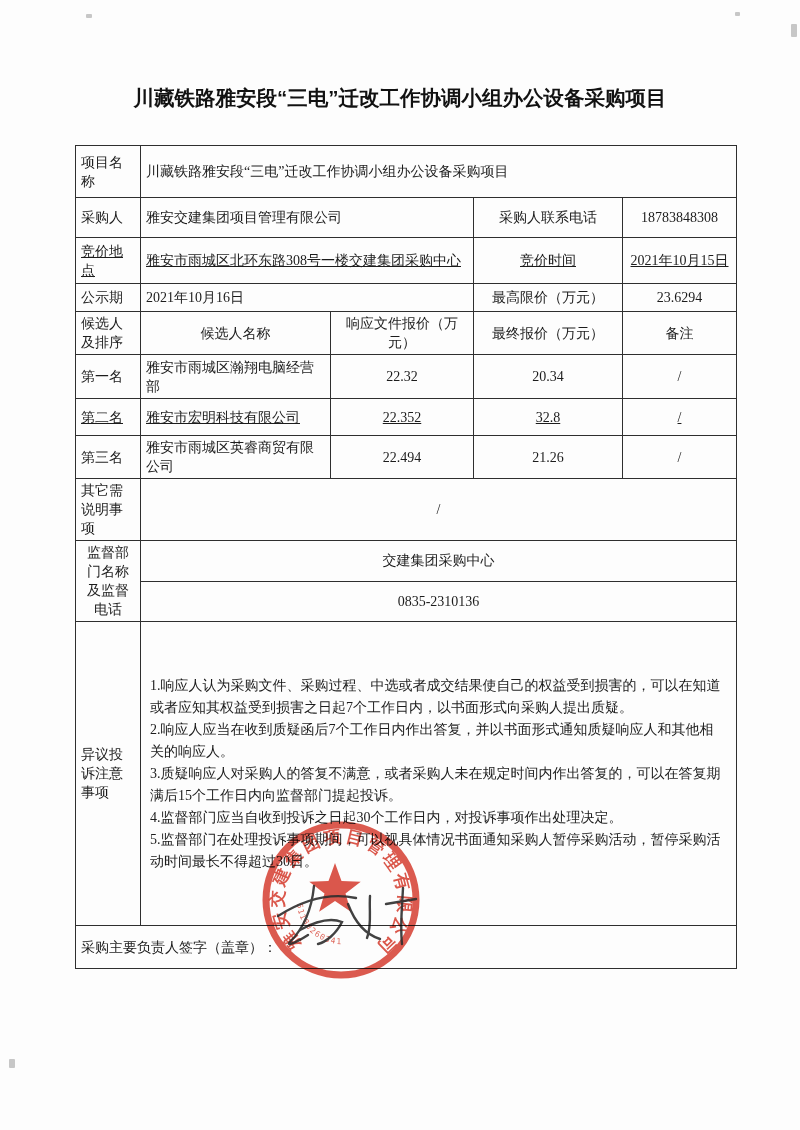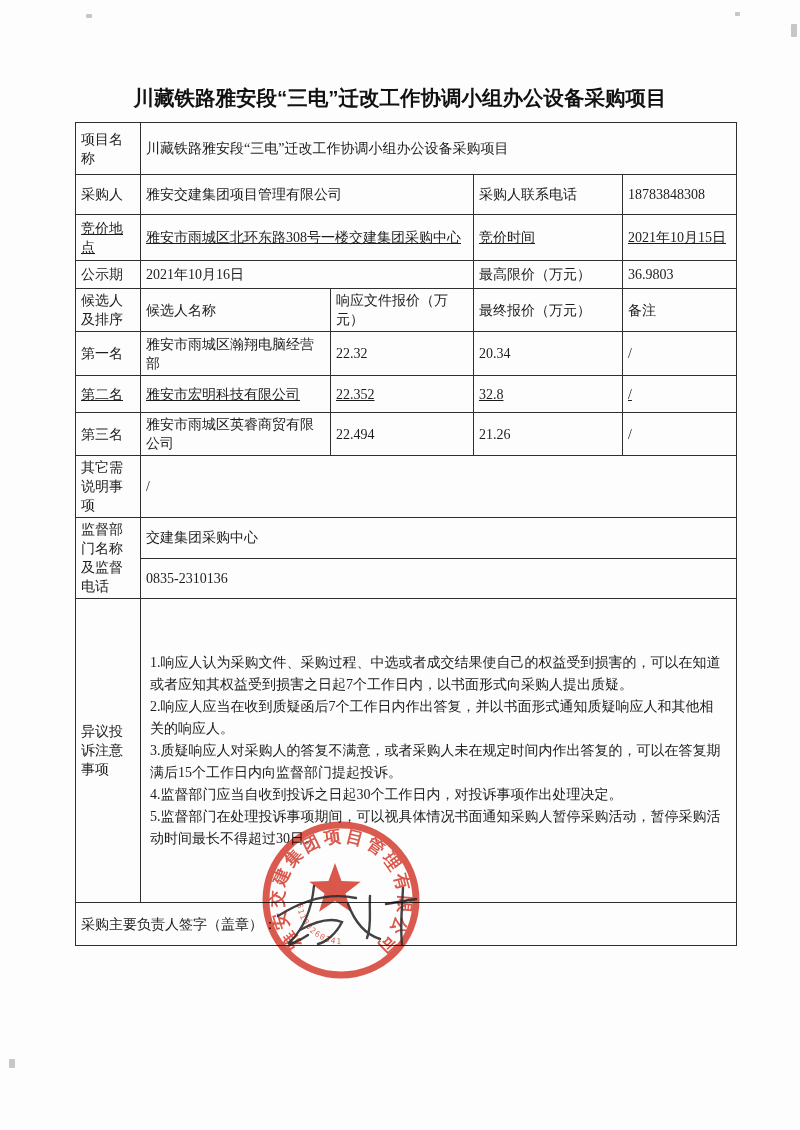--- a/index.html
+++ b/index.html
@@ -16,36 +16,36 @@
     top:84px;left:40px;width:720px;
     text-align:center;
     font-family:"Liberation Sans","DejaVu Sans",sans-serif;
     font-weight:bold;
     font-size:20.5px;
     line-height:27px;
     color:#111;
   }
   table.main{
     position:absolute;
-    left:75px;top:122px;
+    left:75px;top:145px;
     width:661px;
     border-collapse:collapse;
     table-layout:fixed;
     font-size:14px;
     color:#1c1c1c;
   }
   table.main td{
     border:1.6px solid #2f2f2f;
     padding:2px 5px;
     vertical-align:middle;
     line-height:19px;
     overflow:hidden;
   }
   td.lbl{padding-left:4px;}
-  td.center{text-align:left;}
+  td.center{text-align:center;}
   td.vtop{vertical-align:top;padding-top:4px;}
   tr.r1{height:52px;}
   tr.r2{height:40px;}
   tr.r3{height:46px;text-decoration:underline;}
   tr.r4{height:28px;}
   tr.r5{height:34px;}
   tr.r6{height:44px;}
   tr.r7{height:37px;text-decoration:underline;}
   tr.r8{height:41px;}
   tr.r9{height:52px;}
@@ -105,21 +105,21 @@
       <tr class="r3">
         <td class="lbl">竞价地点</td>
         <td colspan="2">雅安市雨城区北环东路308号一楼交建集团采购中心</td>
         <td class="center">竞价时间</td>
         <td class="center">2021年10月15日</td>
       </tr>
       <tr class="r4">
         <td class="lbl">公示期</td>
         <td colspan="2">2021年10月16日</td>
         <td class="center">最高限价（万元）</td>
-        <td class="center">36.9803</td>
+        <td class="center">23.6294</td>
       </tr>
       <tr class="r5">
         <td class="lbl">候选人及排序</td>
         <td class="center">候选人名称</td>
         <td class="center">响应文件报价（万元）</td>
         <td class="center">最终报价（万元）</td>
         <td class="center">备注</td>
       </tr>
       <tr class="r6">
         <td class="lbl">第一名</td>

